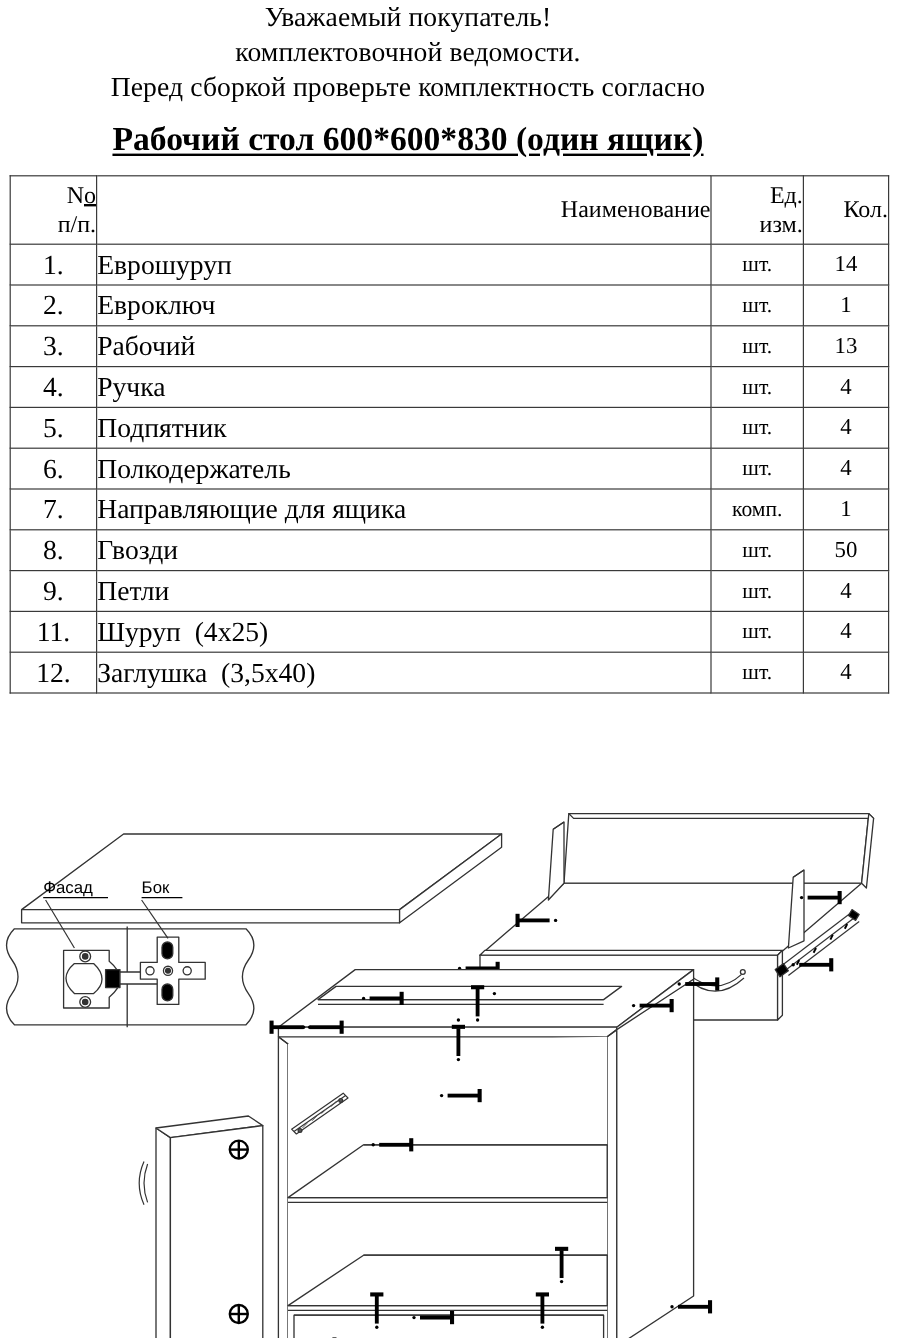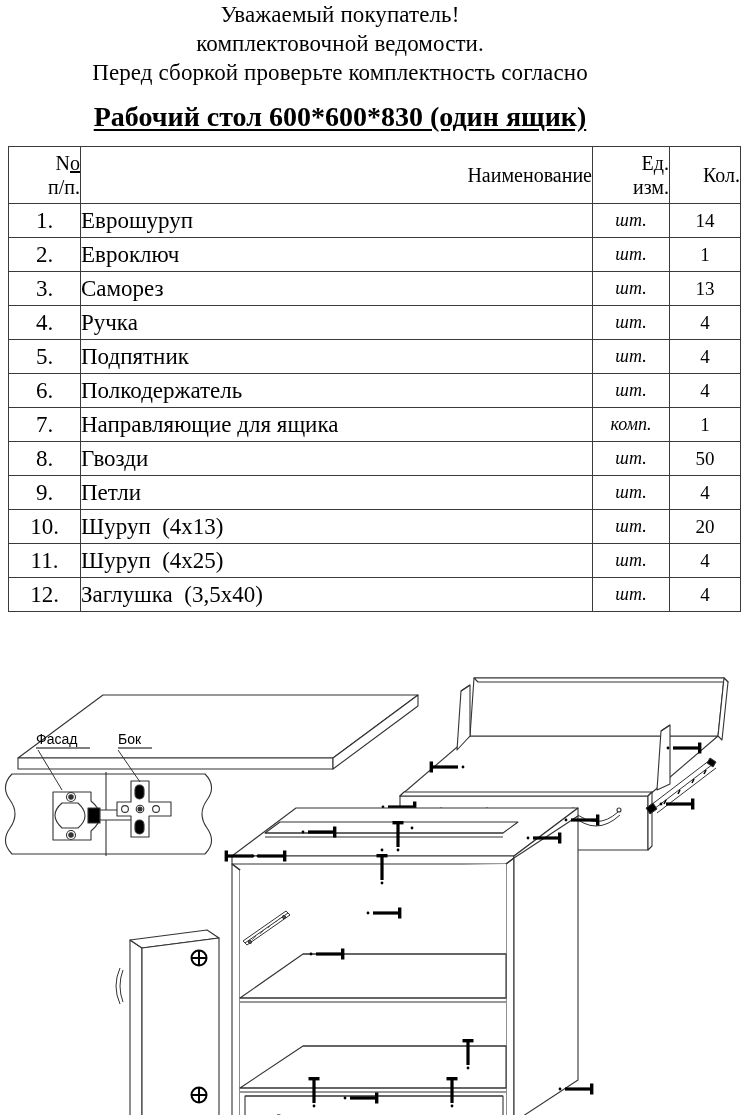--- a/index.html
+++ b/index.html
@@ -77,21 +77,20 @@
   .td-name {
     text-align: left;
     font-size: 23px;
     padding-left: 9px;
     white-space: pre;
     margin-top: 12px;
   }
   .td-unit {
     text-align: center;
     font-size: 18px;
-    font-style: italic;
   }
   .td-qty {
     text-align: center;
     font-size: 19px;
   }
 
   
   .diagram {
     position: absolute;
     left: 0;
@@ -145,21 +144,21 @@
       <td class="td-qty">14</td>
     </tr>
     <tr>
       <td class="td-no">2.</td>
       <td class="td-name">Евроключ</td>
       <td class="td-unit">шт.</td>
       <td class="td-qty">1</td>
     </tr>
     <tr>
       <td class="td-no">3.</td>
-      <td class="td-name">Саморез</td>
+      <td class="td-name">Рабочий</td>
       <td class="td-unit">шт.</td>
       <td class="td-qty">13</td>
     </tr>
     <tr>
       <td class="td-no">4.</td>
       <td class="td-name">Ручка</td>
       <td class="td-unit">шт.</td>
       <td class="td-qty">4</td>
     </tr>
     <tr>
@@ -184,26 +183,20 @@
       <td class="td-no">8.</td>
       <td class="td-name">Гвозди</td>
       <td class="td-unit">шт.</td>
       <td class="td-qty">50</td>
     </tr>
     <tr>
       <td class="td-no">9.</td>
       <td class="td-name">Петли</td>
       <td class="td-unit">шт.</td>
       <td class="td-qty">4</td>
-    </tr>
-    <tr>
-      <td class="td-no">10.</td>
-      <td class="td-name">Шуруп  (4х13)</td>
-      <td class="td-unit">шт.</td>
-      <td class="td-qty">20</td>
     </tr>
     <tr>
       <td class="td-no">11.</td>
       <td class="td-name">Шуруп  (4х25)</td>
       <td class="td-unit">шт.</td>
       <td class="td-qty">4</td>
     </tr>
     <tr>
       <td class="td-no">12.</td>
       <td class="td-name">Заглушка  (3,5х40)</td>

